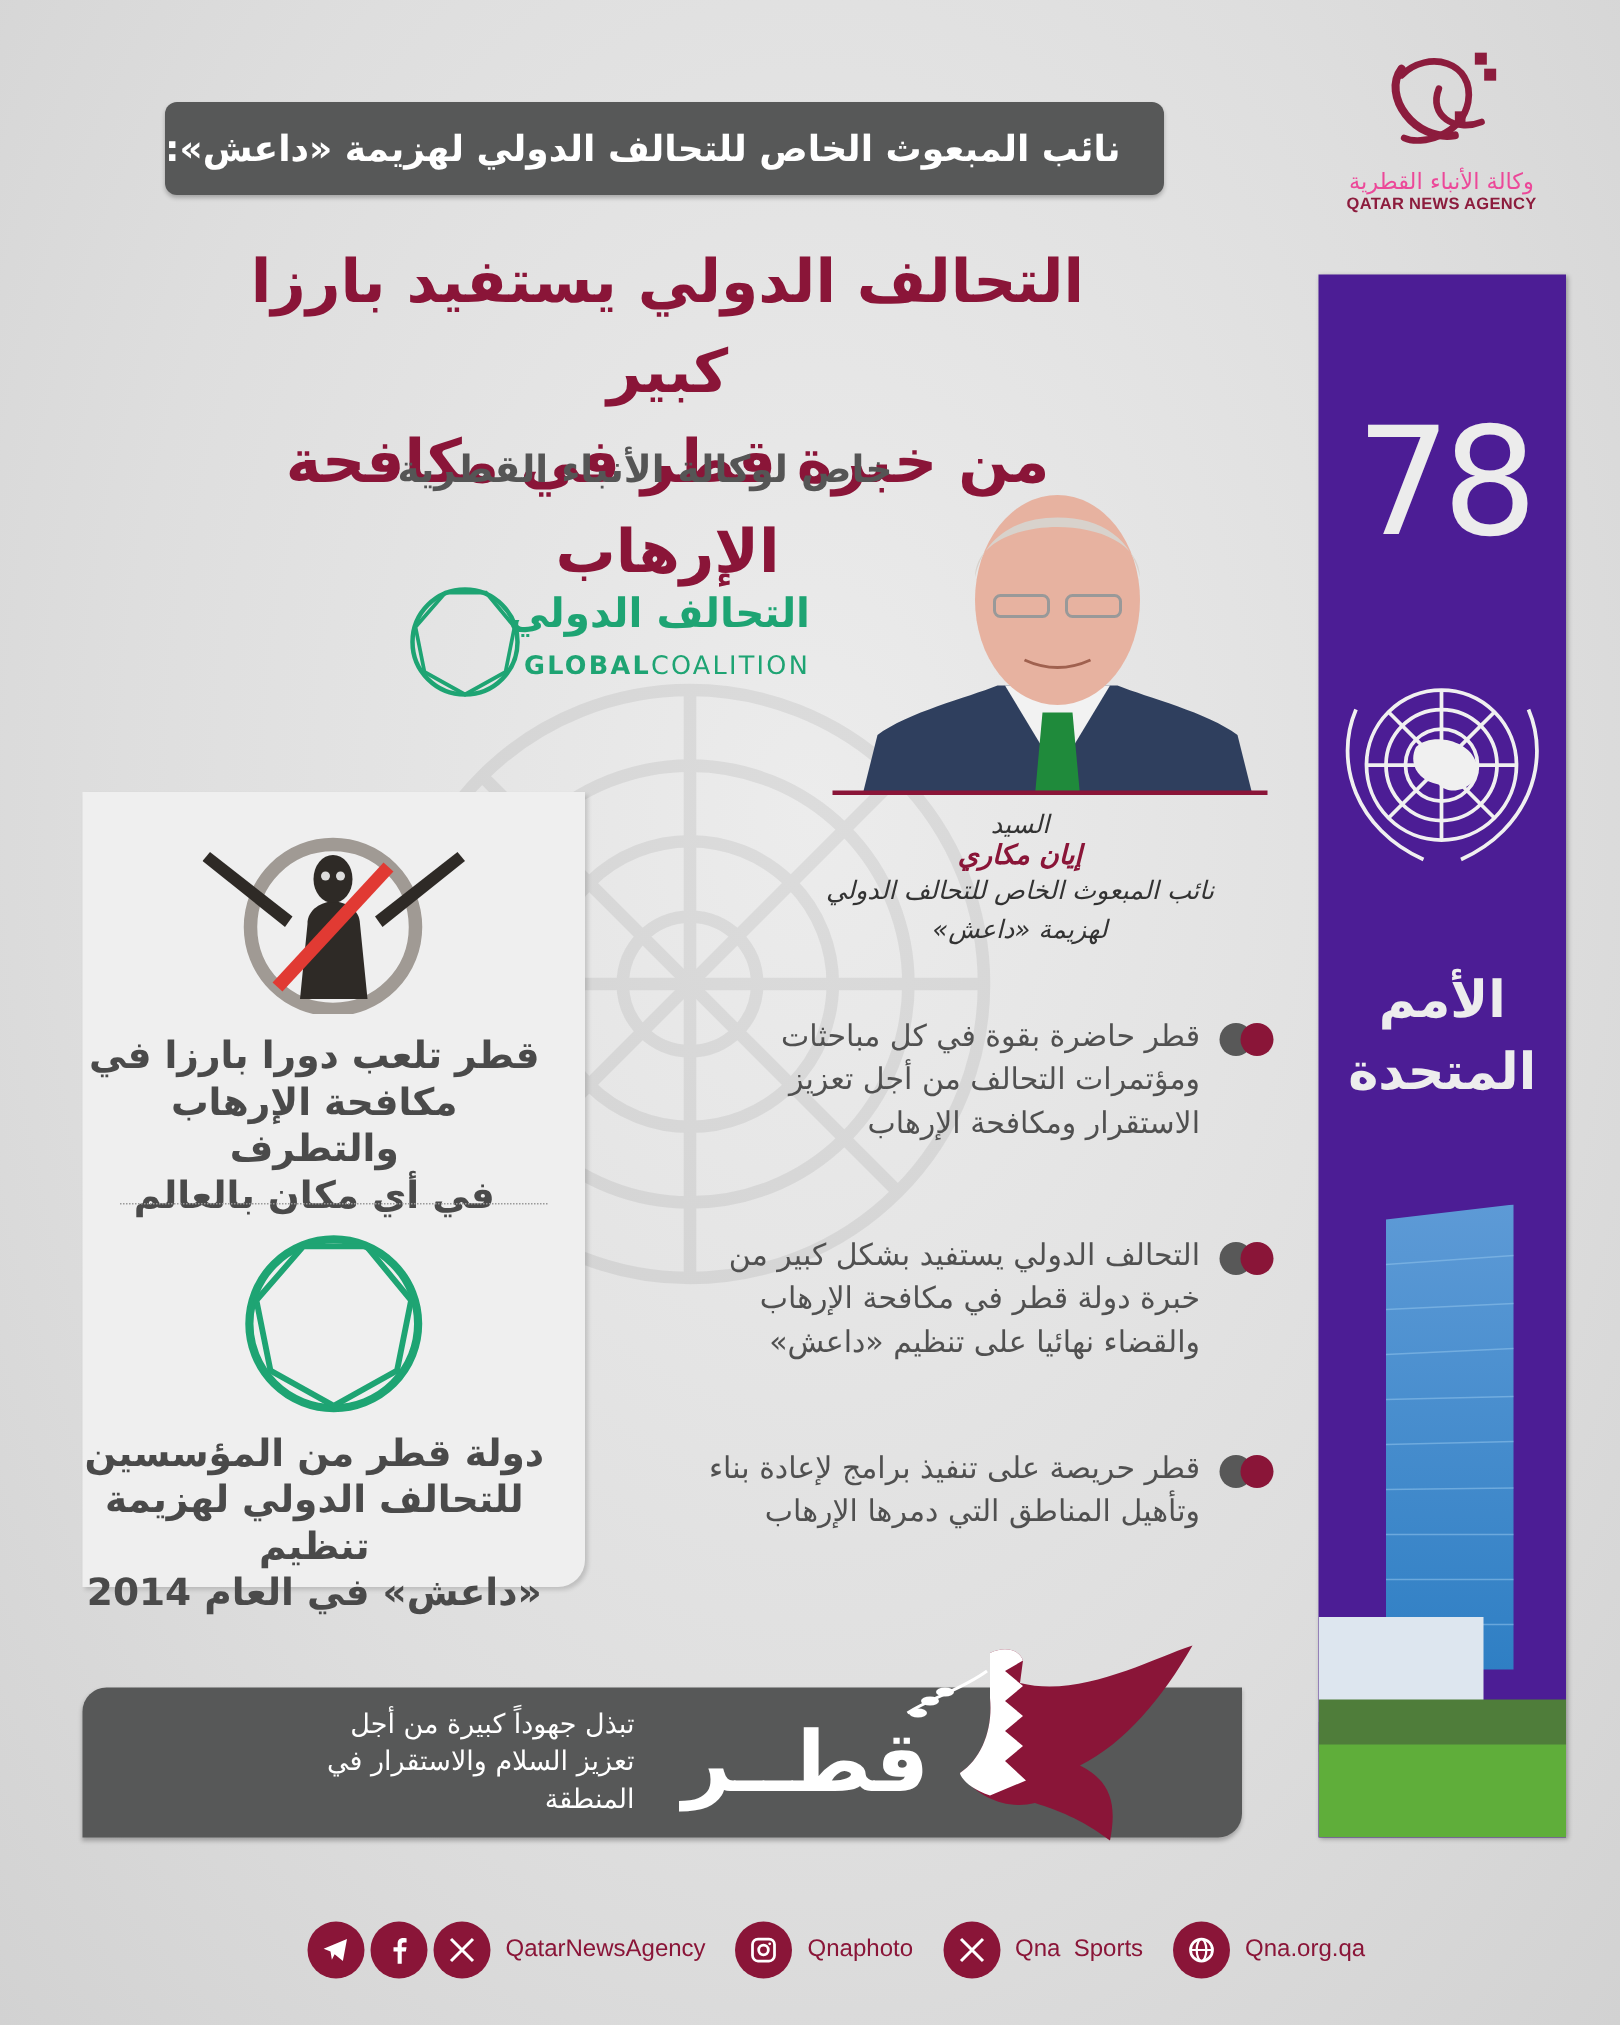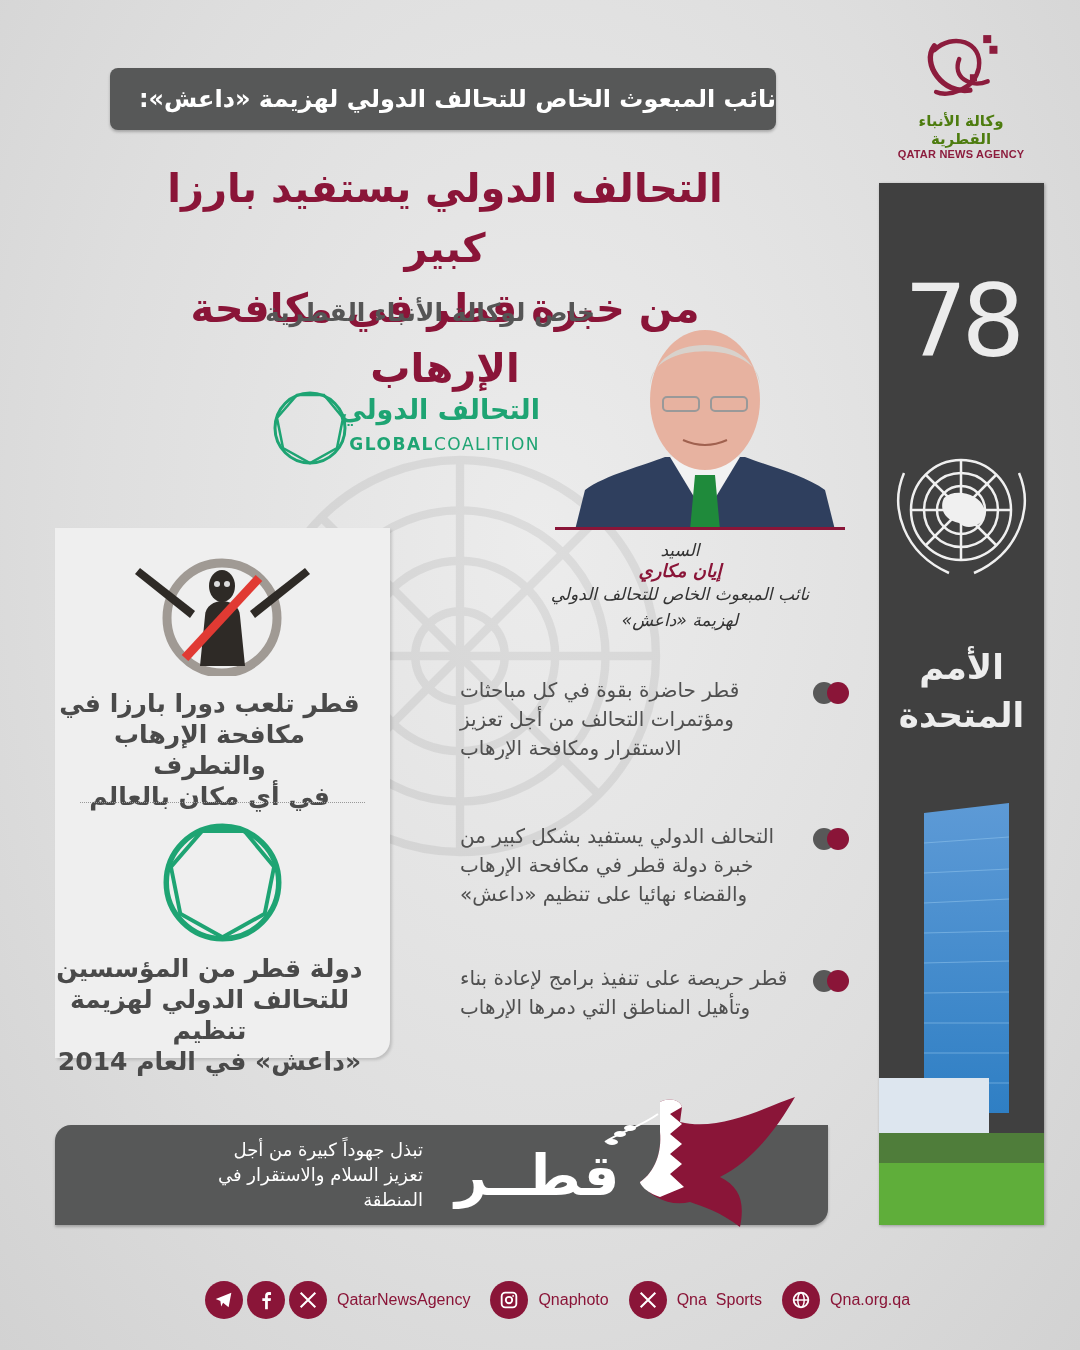--- a/index.html
+++ b/index.html
@@ -14,28 +14,28 @@
   .abs { position: absolute; }
 
   
   .watermark { left: 180px; top: 390px; width: 560px; height: 560px; opacity: 0.10; }
 
   
   .top-banner {
     left: 110px; top: 68px; width: 666px; height: 62px;
     background: #575858; border-radius: 8px;
     box-shadow: 0 2px 3px rgba(0,0,0,0.25);
-    display: flex; align-items: center; justify-content: flex-start;
+    display: flex; align-items: center; justify-content: flex-end;
     color: #fff; font-weight: bold; font-size: 24px;
   }
 
   
   .logo { left: 886px; top: 28px; width: 150px; height: 130px; text-align: center; }
   .logo svg { width: 90px; height: 80px; display: block; margin: 0 auto; }
-  .logo-ar { color: #4d7c0f; font-size: 15px; font-weight: bold; margin-top: 4px; text-align: center; }
+  .logo-ar { color: #ec4899; font-size: 15px; font-weight: normal; margin-top: 4px; text-align: center; }
   .logo-en { color: #8c1c3d; font-size: 11px; font-weight: bold; direction: ltr; font-family: "Liberation Sans", sans-serif; letter-spacing: 0.2px; }
 
   
   .headline {
     left: 120px; top: 158px; width: 650px;
     text-align: center; color: #8a1538; font-weight: bold;
     font-size: 40px; line-height: 60px;
   }
   .subheadline {
     left: 200px; top: 298px; width: 460px; text-align: center;
@@ -54,21 +54,21 @@
   .portrait-line { left: 555px; top: 527px; width: 290px; height: 3px; background: #8a1538; }
 
   
   .caption { left: 520px; top: 540px; width: 320px; text-align: center; color: #333; font-style: italic; }
   .cap-title { font-size: 17px; }
   .cap-name { font-size: 18px; font-weight: bold; color: #8a1538; }
   .cap-role { font-size: 17px; line-height: 26px; }
 
   
   .bullet { left: 455px; width: 400px; color: #505050; font-size: 20px; line-height: 29px; }
-  .bullet .txt { width: 340px; text-align: left; }
+  .bullet .txt { width: 340px; text-align: right; }
   .bullet .dots { position: absolute; right: 2px; top: 6px; width: 40px; height: 22px; }
   .dot-grey { position: absolute; left: 0; top: 0; width: 22px; height: 22px; border-radius: 50%; background: #585858; }
   .dot-red { position: absolute; left: 14px; top: 0; width: 22px; height: 22px; border-radius: 50%; background: #8a1538; }
 
   
   .left-panel {
     left: 55px; top: 528px; width: 335px; height: 530px;
     background: #efefef; border-radius: 0 0 18px 0;
     box-shadow: 2px 2px 3px rgba(0,0,0,0.15);
   }
@@ -81,21 +81,21 @@
     background: #575858; border-radius: 16px 0 16px 0;
     box-shadow: 0 2px 3px rgba(0,0,0,0.25);
   }
   .bb-text { position: absolute; right: 405px; top: 12px; width: 260px; color: #fff; font-size: 18px; line-height: 25px; text-align: right; }
   .bb-qatar { position: absolute; left: 400px; top: 18px; color: #fff; font-size: 56px; font-weight: bold; }
   .dove { left: 600px; top: 1092px; width: 200px; height: 140px; }
 
   
   .un-col {
     left: 879px; top: 183px; width: 165px; height: 1042px;
-    background: #404040; overflow: hidden;
+    background: #4c1d95; overflow: hidden;
     box-shadow: 1px 1px 3px rgba(0,0,0,0.3);
   }
   .un-78 { position: absolute; left: 0; top: 80px; width: 165px; text-align: center; direction: ltr;
            color: #ececec; font-size: 100px; font-family: "DejaVu Sans", sans-serif; letter-spacing: -6px; font-weight: normal; }
   .un-emblem { position: absolute; left: 10px; top: 265px; width: 145px; height: 135px; }
   .un-name { position: absolute; left: 0; top: 460px; width: 165px; text-align: center; color: #ededed; font-size: 34px; font-weight: bold; line-height: 48px; }
   .un-building { position: absolute; left: 0; top: 620px; width: 165px; height: 422px; }
 
   
   .footer { left: 205px; top: 1280px; width: 680px; height: 40px; direction: ltr; display: flex; align-items: center; }

